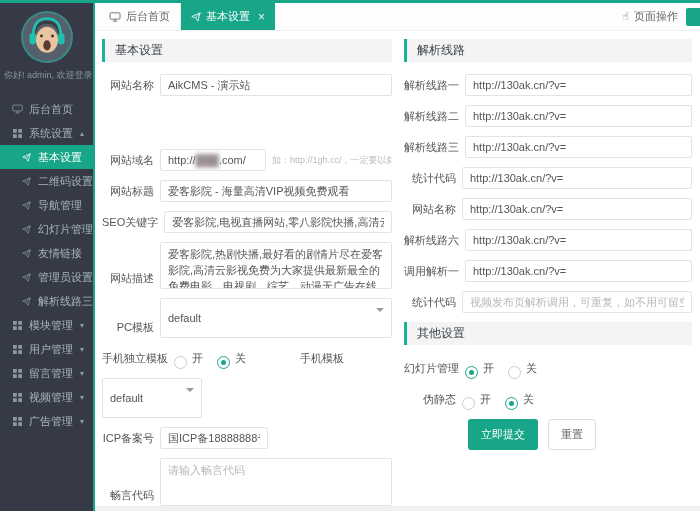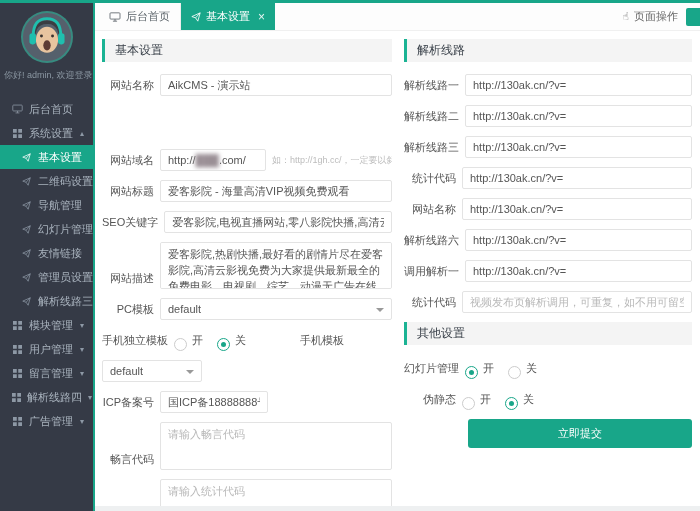--- a/index.html
+++ b/index.html
@@ -60,37 +60,37 @@
   .w-dom { width:106px; flex:none;margin-top:44px; }
   .w-icp { width:108px; flex:none; }
   .hint { font-size:9px; color:#bcbcbc; line-height:22px; margin-left:6px; flex:1;
     white-space:nowrap; overflow:hidden; }
   textarea { border:1px solid #e3e3e3; border-radius:2px; padding:4px 7px; font-size:11px;
     color:#555; flex:1; min-width:0; resize:none; line-height:1.45;
     font-family:"Liberation Sans","DejaVu Sans",sans-serif; }
   .ta-desc { height:47px; }
   .ta-code { height:48px; }
 
-  .sel { height:22px; border:1px solid #e3e3e3; border-radius:2px; display:flex;
+  .sel { height:40px; border:1px solid #e3e3e3; border-radius:2px; display:flex;
     align-items:center; padding:0 18px 0 7px; font-size:11px; color:#555; flex:1;
     position:relative; cursor:pointer; background:#fff; }
   .sel::after { content:""; position:absolute; right:7px; top:9px; border:4px solid transparent;
     border-top-color:#999; }
   .sel.w-sm { width:100px; flex:none; }
 
   .radio { width:13px; height:13px; border:1px solid #ccc; border-radius:50%;
     display:inline-block; position:relative; background:#fff; flex:none; margin-top:4px;
     cursor:pointer; }
   .radio.checked { border-color:#18a689; }
   .radio.checked::after { content:""; position:absolute; left:3px; top:3px; right:3px;
     bottom:3px; background:#18a689; border-radius:50%; }
   .opt-label { font-size:11px; color:#555; line-height:21px; margin:0 14px 0 5px; }
   .mob-label { font-size:11px; color:#555; line-height:21px; margin-left:40px; white-space:nowrap; }
 
-  .btn-row { margin-left:64px; margin-top:4px; display:flex; gap:10px;flex-direction:column; }
+  .btn-row { margin-left:64px; margin-top:4px; display:flex; gap:10px; }
   .btn-primary { background:#18a689; color:#fff; border:none; border-radius:3px;
     padding:7px 13px; font-size:11px; cursor:pointer;
     font-family:"Liberation Sans","DejaVu Sans",sans-serif; }
   .btn-ghost { background:#fff; color:#666; border:1px solid #ddd; border-radius:3px;
     padding:7px 12px; font-size:11px; cursor:pointer;
     font-family:"Liberation Sans","DejaVu Sans",sans-serif; }
   .sec-gap { margin-top:2px; }
 </style>
 </head>
 <body>
@@ -243,21 +243,21 @@
 
       <div class="mi parent">
         <span class="ic">
           <svg viewBox="0 0 12 12" width="9" height="9" fill="currentColor">
               <rect x="0" y="0" width="5" height="5"></rect>
               <rect x="7" y="0" width="5" height="5"></rect>
               <rect x="0" y="7" width="5" height="5"></rect>
               <rect x="7" y="7" width="5" height="5"></rect>
             </svg>
         </span>
-        <span>解析线路四</span>
+        <span>视频管理</span>
         <span class="caret">▾</span>
       </div>
 
       <div class="mi parent">
         <span class="ic">
           <svg viewBox="0 0 12 12" width="9" height="9" fill="currentColor">
               <rect x="0" y="0" width="5" height="5"></rect>
               <rect x="7" y="0" width="5" height="5"></rect>
               <rect x="0" y="7" width="5" height="5"></rect>
               <rect x="7" y="7" width="5" height="5"></rect>
@@ -419,19 +419,20 @@
         <div class="row">
           <label>伪静态</label>
           <span class="radio"></span>
           <span class="opt-label">开</span>
           <span class="radio checked"></span>
           <span class="opt-label">关</span>
         </div>
 
         <div class="btn-row">
           <button class="btn-primary">立即提交</button>
+          <button class="btn-ghost">重置</button>
         </div>
       </div>
     </div>
 
     <div class="bottom-strip"></div>
   </div>
 </div>
 
 </body></html>

